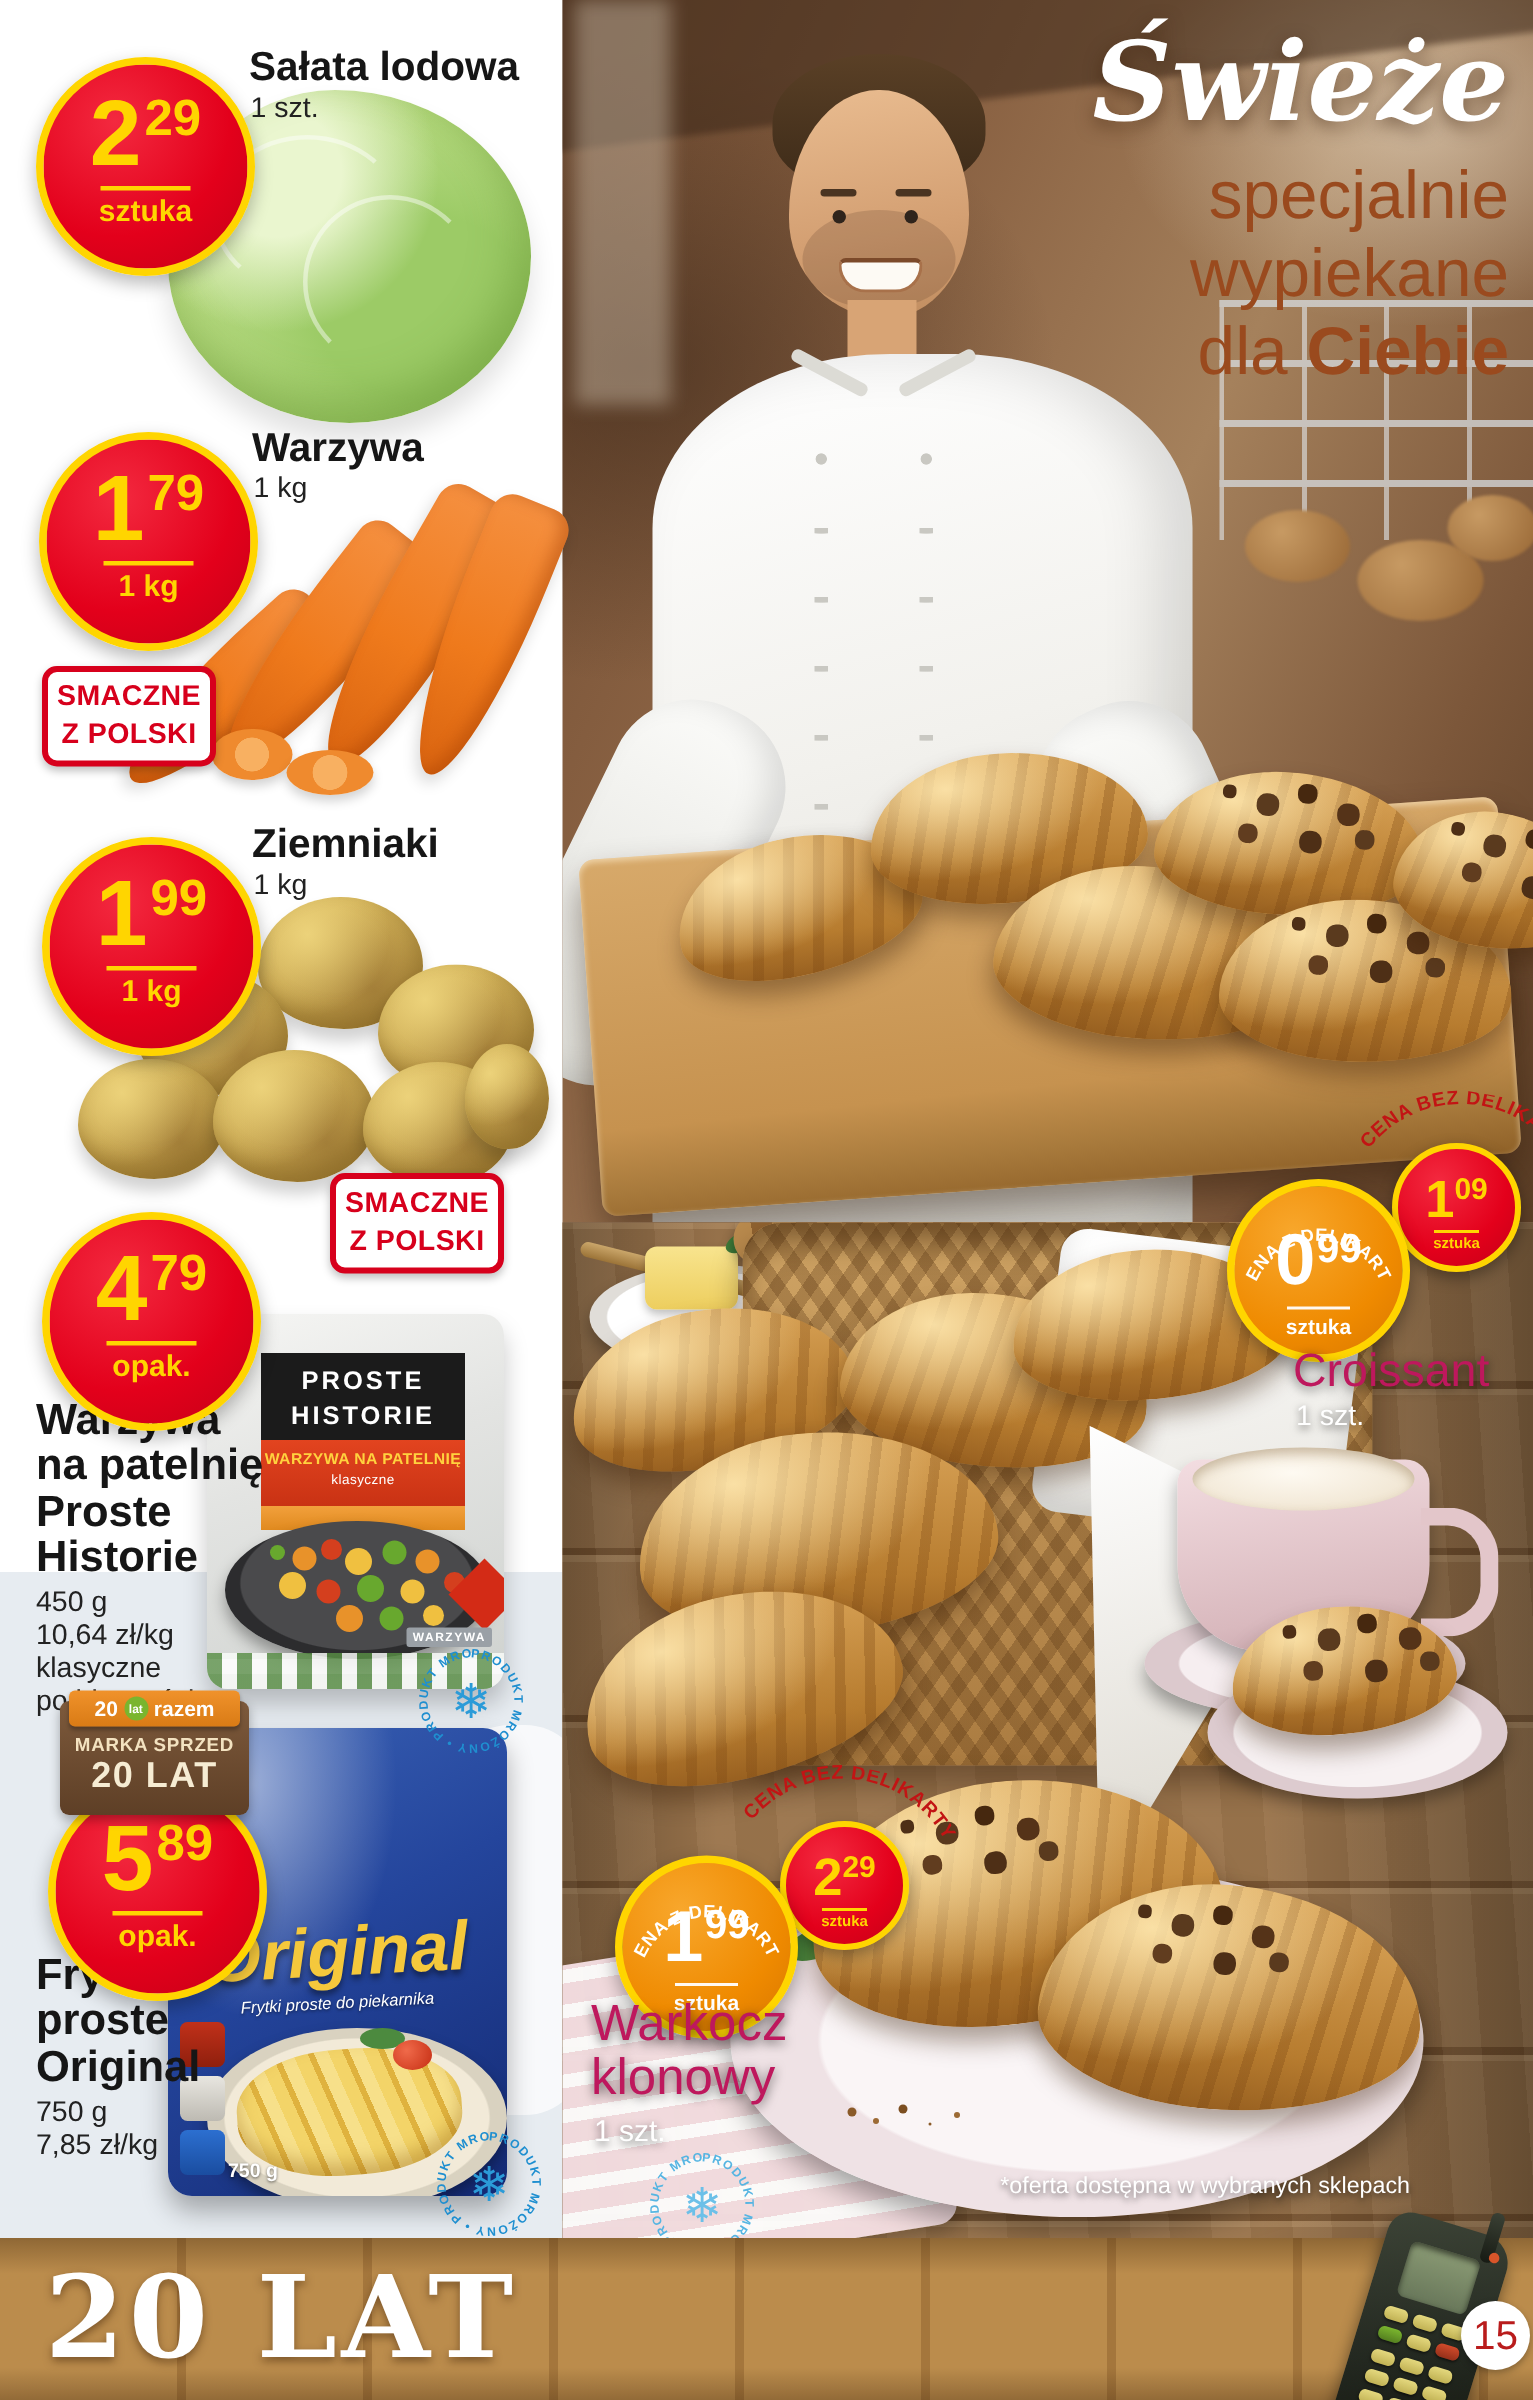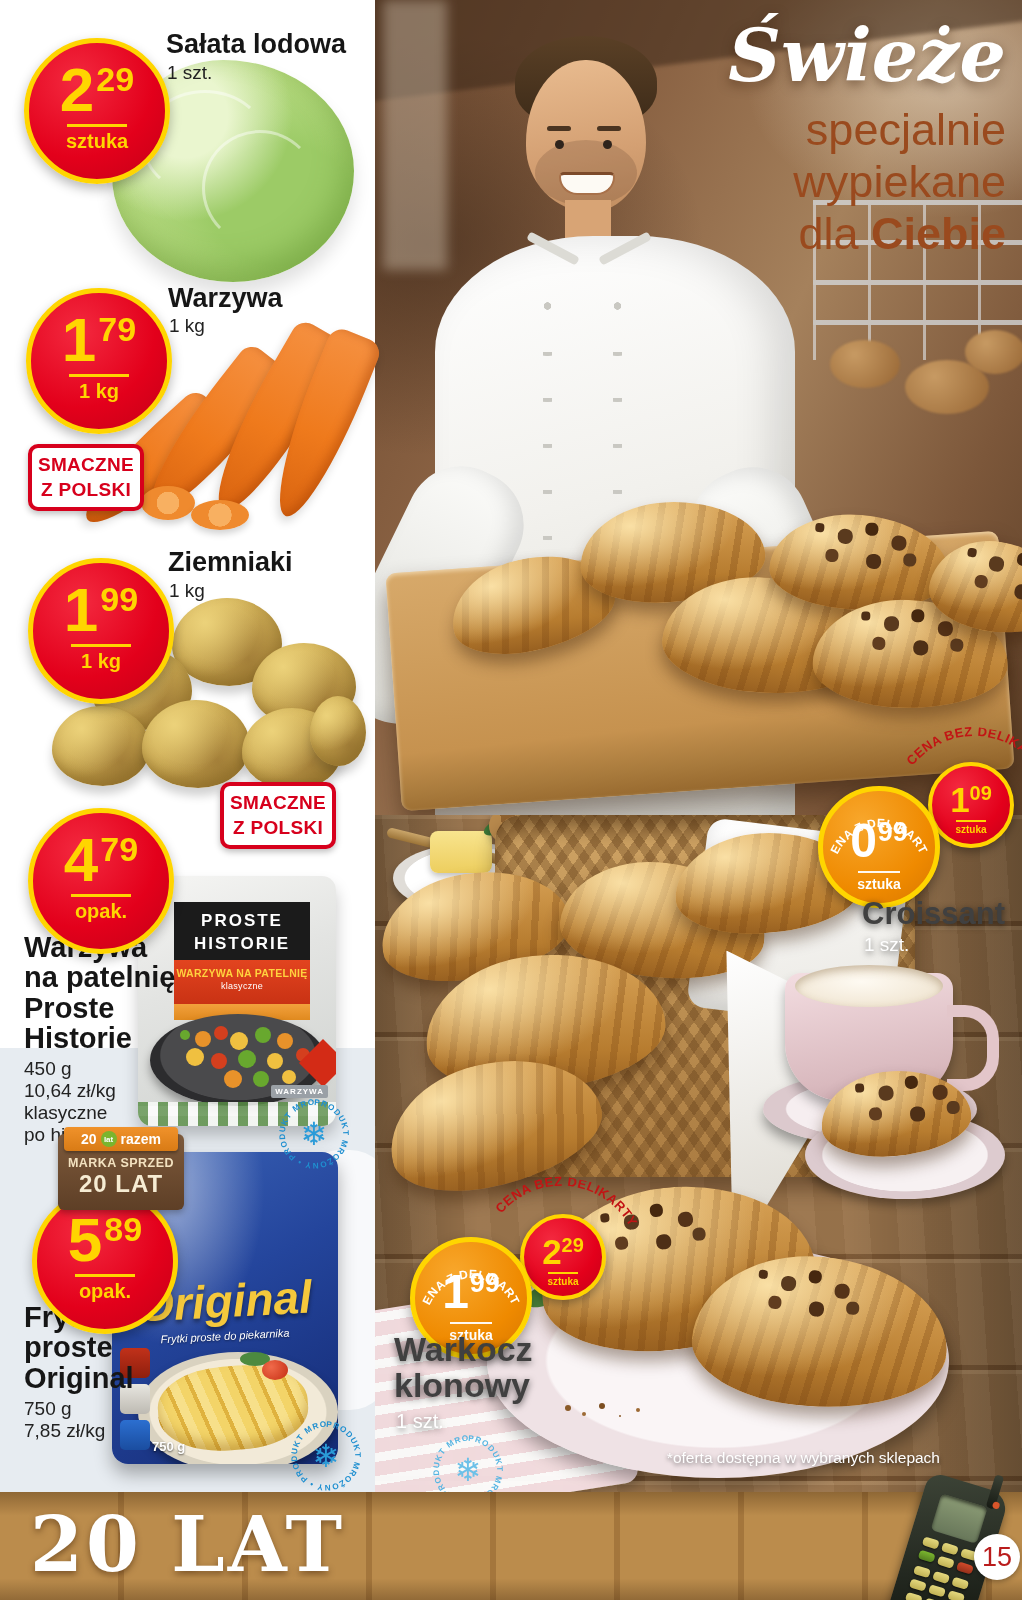--- a/index.html
+++ b/index.html
@@ -255,21 +255,21 @@
   .bkr{position:absolute;width:78px;height:78px;border-radius:50%;z-index:4;
     border:4px solid #ffd500;box-shadow:0 4px 10px rgba(0,0,0,.35);
     background:radial-gradient(circle at 35% 28%,#f3293f,#e3001b 60%,#c40017);color:#ffd500;}
   .bkr .n{position:absolute;left:0;right:0;top:16px;display:flex;justify-content:center;line-height:1;}
   .bkr .i{font-size:35px;font-weight:bold;}
   .bkr .c{font-size:20px;font-weight:bold;margin-top:1px;}
   .bkr .r{position:absolute;left:50%;transform:translateX(-50%);top:54px;width:30px;
     border-top:2px solid #ffd500;}
   .bkr .u{position:absolute;left:0;right:0;top:58px;text-align:center;font-size:10px;font-weight:bold;}
   .arc-red{position:absolute;z-index:4;}
-  .photo-label{position:absolute;z-index:4;color:#404040;font-weight:bold;
+  .photo-label{position:absolute;z-index:4;color:#be185d;font-weight:normal;
     text-shadow:0 2px 7px rgba(0,0,0,.6);line-height:1.05;}
   .photo-qty{position:absolute;z-index:4;color:#fff;font-weight:500;text-shadow:0 2px 6px rgba(0,0,0,.6);}
   .footnote{position:absolute;left:600px;top:1449px;width:340px;text-align:right;z-index:4;
     color:#fff;font-size:15.5px;text-shadow:0 2px 4px rgba(0,0,0,.55);}
 
   
   .banner{left:0;top:1492px;width:1022px;height:108px;z-index:5;
     background:
       linear-gradient(180deg,rgba(60,35,10,.35),rgba(0,0,0,0) 22%,rgba(0,0,0,0) 80%,rgba(50,28,8,.3)),
       repeating-linear-gradient(90deg,#bb8c4c 0 118px,#a4763c 118px 124px),
@@ -421,21 +421,21 @@
     <div class="av-fries"></div>
     <div class="av-garn"></div>
     <div class="av-tom"></div>
     <div class="av-icons">
       <i style="background:linear-gradient(#c1311a,#8f1f0d);"></i>
       <i style="background:linear-gradient(#e8e6e0,#bdbab2);"></i>
       <i style="background:linear-gradient(#2c6fd0,#1a4da0);"></i>
     </div>
     <div class="av-weight">750 g</div>
   </div>
-  <div class="abs marka" style="left:58px;top:1134px;">
+  <div class="abs marka" style="left:40px;top:1134px;">
     <div class="marka-ribbon">
       <span>20</span>
       <span class="marka-lat">lat</span>
       <span>razem</span>
     </div>
     <div class="marka-l1">MARKA SPRZED</div>
     <div class="marka-l2">20 LAT</div>
   </div>
   <div class="abs" style="left:24px;top:1302px;z-index:3;">
     <div class="ptitle" style="position:static;font-size:29px;">Frytki</div>

